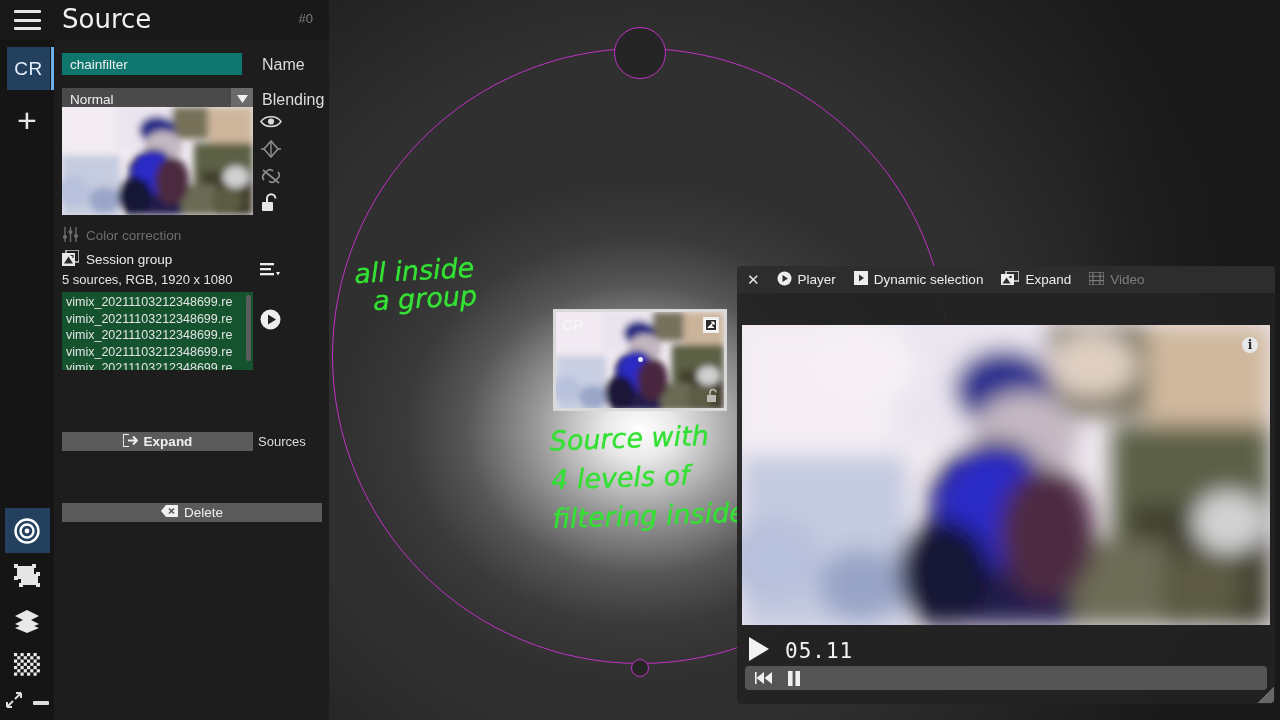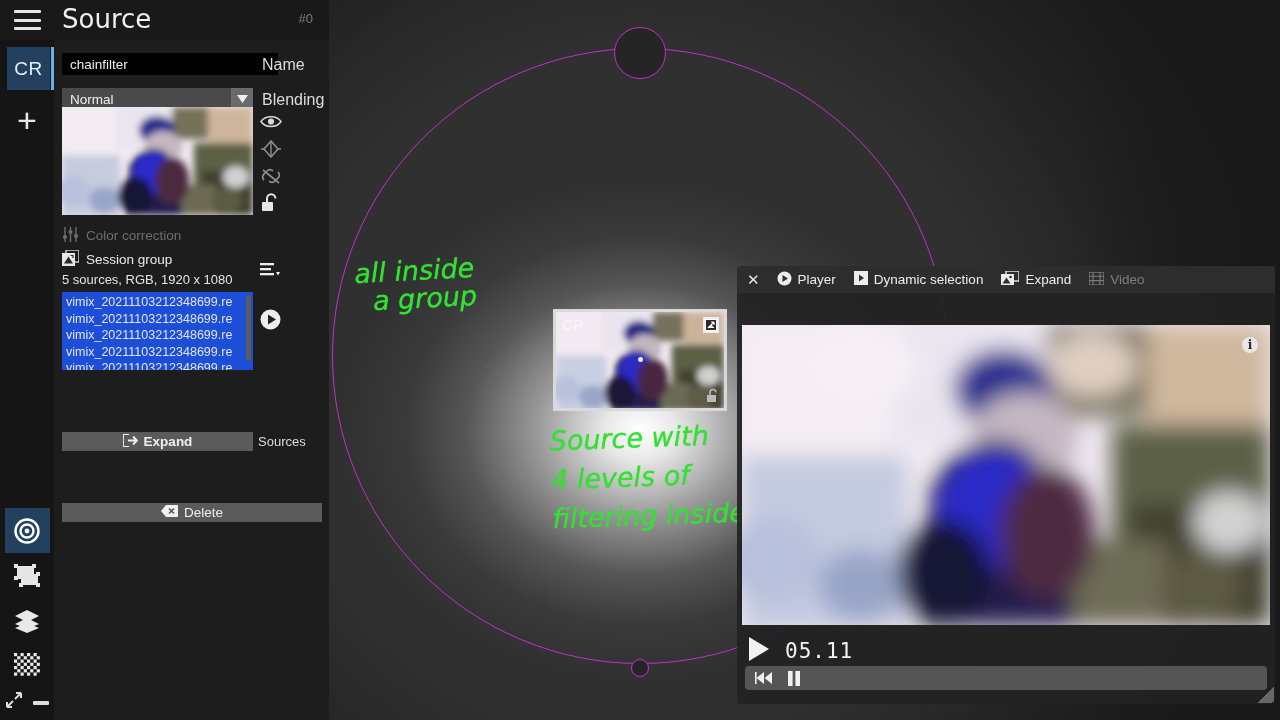--- a/index.html
+++ b/index.html
@@ -140,21 +140,21 @@
     display: flex; align-items: center; justify-content: center; cursor: pointer;
   }
   .rail-icon.active { background: #23405f; }
   .rail-mini { display: flex; width: 54px; justify-content: space-around; align-items: center; height: 28px; }
 
   
   .sp-body { position: absolute; left: 54px; top: 40px; width: 275px; height: 680px; }
 
   .field-row { position: relative; margin: 13px 0 0 8px; height: 22px; }
   .field-input {
-    width: 216px; height: 22px; background: #000000; border: none;
+    width: 180px; height: 22px; background: #0f766e; border: none;
     color: #efefef; font-size: 13.5px; padding: 0 8px;
     font-family: "Liberation Sans", sans-serif; outline: none;
   }
   .field-label {
     position: absolute; left: 200px; top: 3px; font-size: 16px; color: #dcdcdc;
   }
   .combo {
     position: relative; width: 191px; height: 22px; background: #4a4a4a;
     color: #efefef; font-size: 13.5px; display: flex; align-items: center;
     padding-left: 8px; cursor: pointer;
@@ -184,21 +184,21 @@
   #fr-color { top: 186px; color: #6e6e6e; }
   #fr-session { top: 210px; color: #ebebeb; }
 
   .info-line {
     position: absolute; left: 8px; top: 232px; width: 220px;
     font-size: 13px; color: #e5e5e5;
   }
 
   .src-list {
     position: absolute; left: 8px; top: 252px; width: 191px; height: 78px;
-    background: #1d4ed8; overflow: hidden; padding: 2px 0 0 4px;
+    background: #14532d; overflow: hidden; padding: 2px 0 0 4px;
   }
   .src-list-item {
     font-size: 12.5px; color: #e4e4e4; line-height: 16.5px;
     white-space: nowrap; overflow: hidden;
   }
   .src-scroll {
     position: absolute; right: 2px; top: 3px; width: 5px; height: 66px;
     background: #5c5c5c; border-radius: 2px;
   }
 

